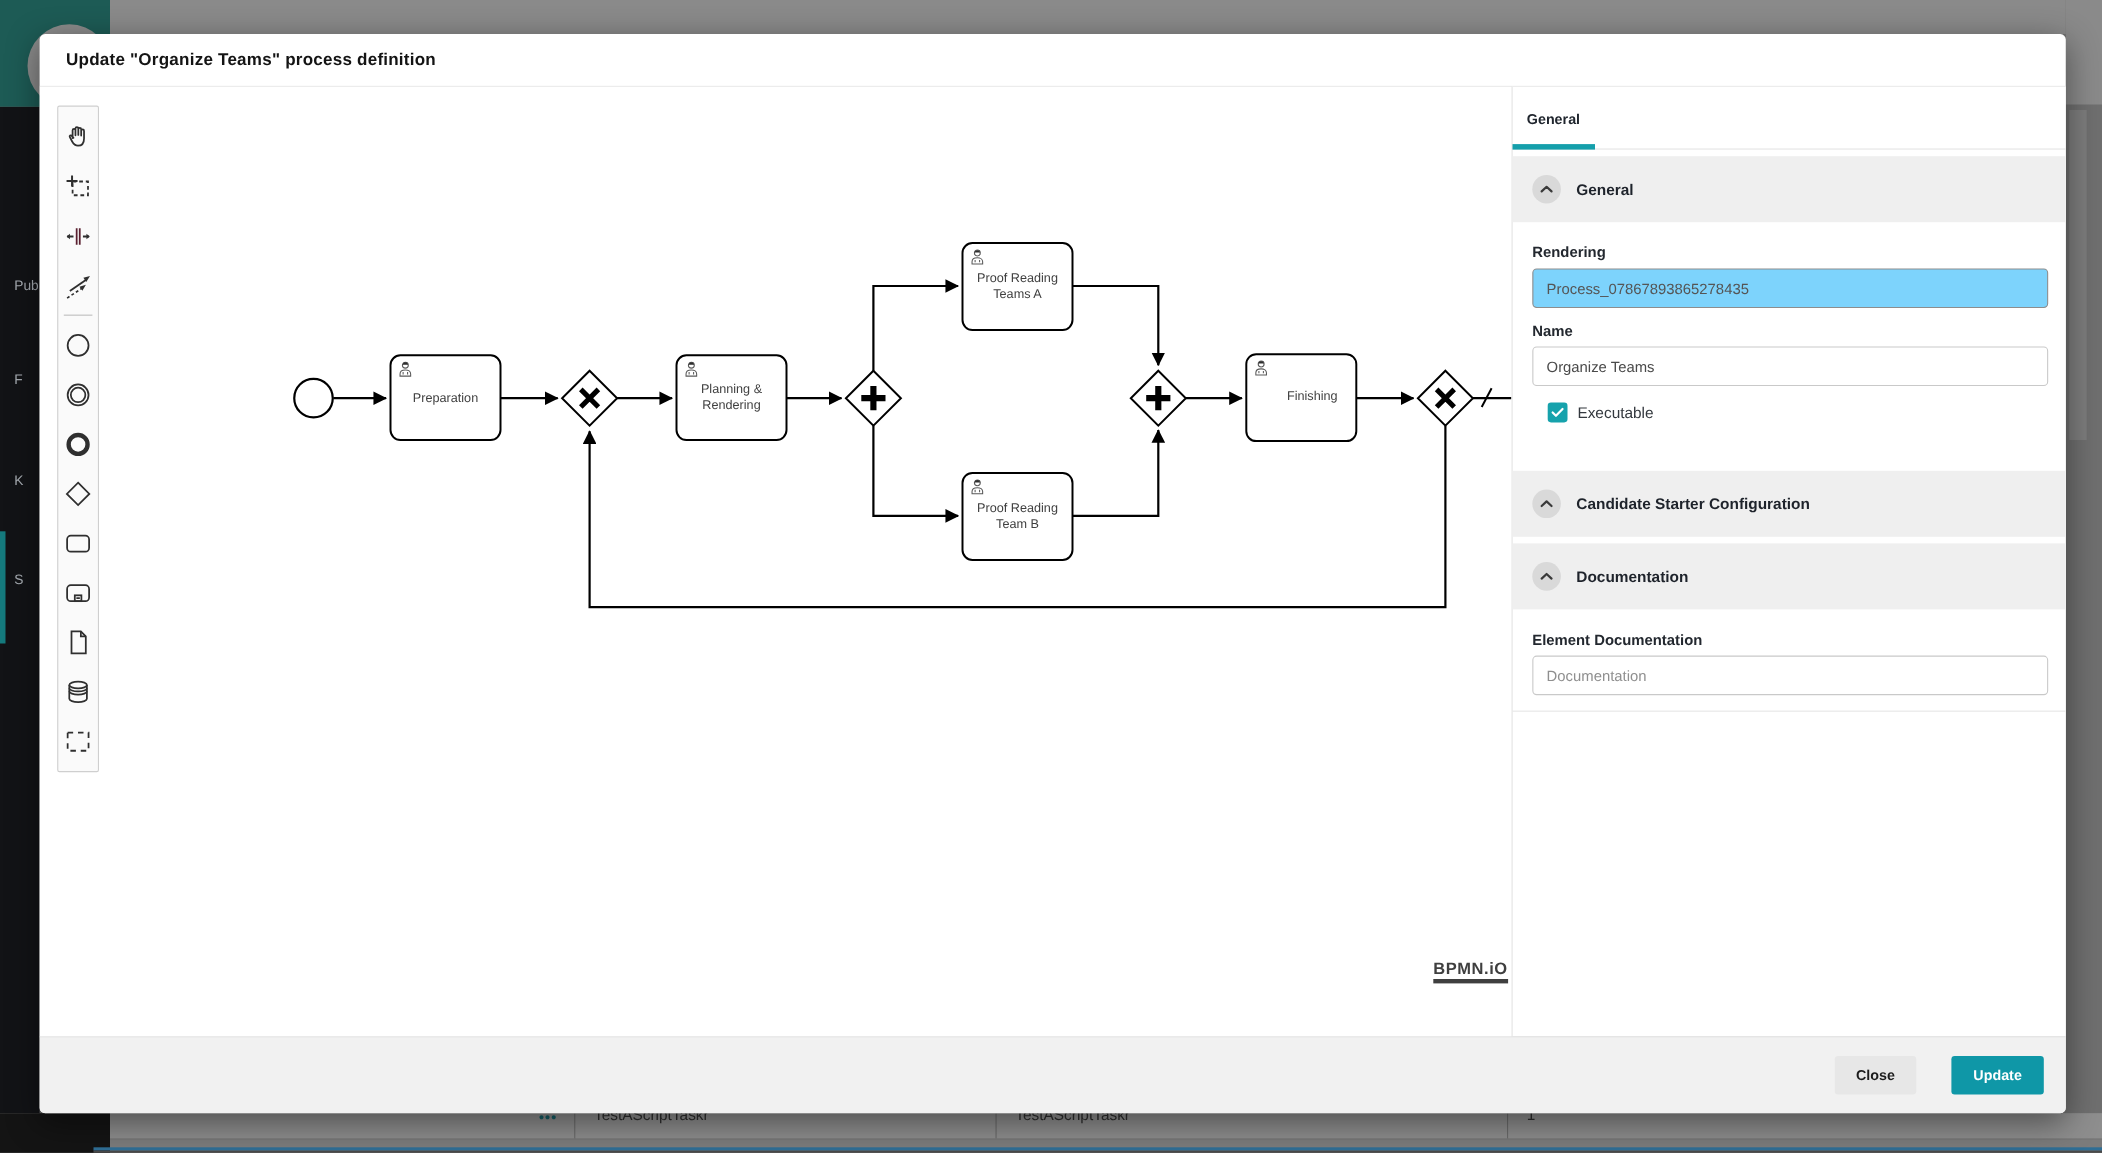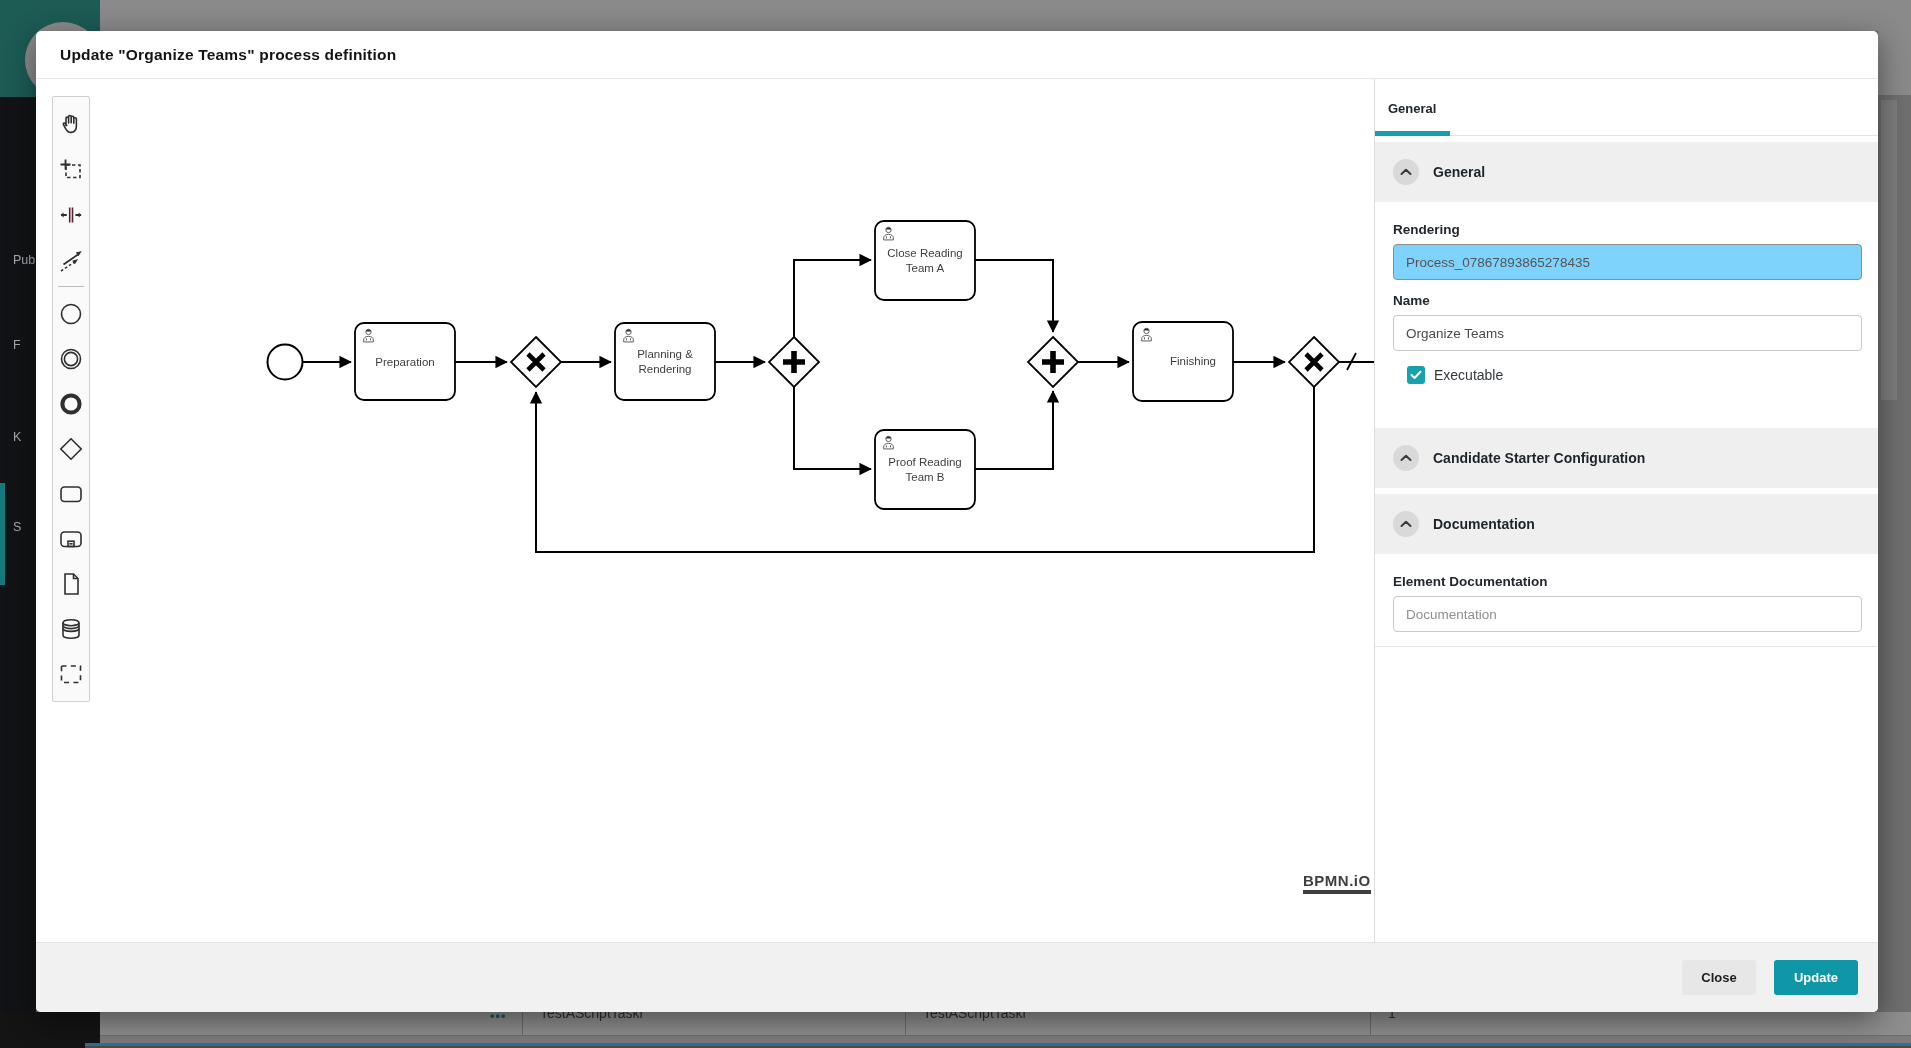--- a/index.html
+++ b/index.html
@@ -27,21 +27,21 @@
   .bg-bottom-edge { position:absolute; left:85px; top:34px; width:1826px; height:2px; background:#4a4a4a; }
 
   
   .modal { position:absolute; left:36px; top:31px; width:1842px; height:981px; background:#fff;
            border-radius:5px; box-shadow:0 8px 30px rgba(0,0,0,.45); z-index:10; overflow:hidden;
            display:flex; flex-direction:column; }
   .modal-header { height:48px; flex:0 0 48px; border-bottom:1px solid #e8e8e8; display:flex; align-items:center; padding-left:24px; }
   .modal-title { font-size:15.5px; font-weight:bold; color:#141414; letter-spacing:.2px; }
   .modal-body { flex:1; display:flex; min-height:0; }
   .modal-footer { flex:0 0 70px; background:#f1f1f1; border-top:1px solid #e2e2e2;
-                  display:flex; align-items:center; justify-content:flex-end; gap:18px; padding-right:20px; }
+                  display:flex; align-items:center; justify-content:flex-end; gap:32px; padding-right:20px; }
   .btn { height:35px; border:none; border-radius:3px; font-family:inherit; font-size:13px; font-weight:bold; cursor:pointer; }
   .btn-close { width:74px; background:#e7e7e7; color:#1c1c1c; }
   .btn-update { width:84px; background:#0f97a7; color:#fff; }
 
   
   .canvas { position:relative; flex:1; min-width:0; background:#fff; }
   .diagram-svg { position:absolute; left:0; top:0; }
   .task-label { position:absolute; display:flex; align-items:center; justify-content:center; text-align:center;
                 font-size:11.5px; line-height:1.3; color:#3f3f3f; pointer-events:none; padding:0 6px; }
   .bpmn-watermark { position:absolute; left:1267px; top:793px; font-size:15px; font-weight:bold; color:#3f3f3f;
@@ -259,21 +259,21 @@
           <path d="M1017,272 V294 M1006,283 H1028" stroke="#000" stroke-width="5.6"></path>
         </g>
         <g>
           <path d="M1278,258 L1303,283 L1278,308 L1253,283 Z" fill="#fff" stroke="#000" stroke-width="1.8"></path>
           <path d="M1270,275 L1286,291 M1286,275 L1270,291" stroke="#000" stroke-width="4.6"></path>
         </g>
       </svg>
 
       <div class="task-label" style="left:319px;top:244px;width:100px;height:79px">Preparation</div>
       <div class="task-label" style="left:579px;top:244px;width:100px;height:77px">Planning &amp; Rendering</div>
-      <div class="task-label" style="left:839px;top:142px;width:100px;height:79px">Close Reading Team A</div>
+      <div class="task-label" style="left:839px;top:142px;width:100px;height:79px">Proof Reading Teams A</div>
       <div class="task-label" style="left:839px;top:351px;width:100px;height:79px">Proof Reading Team B</div>
       <div class="task-label" style="left:1097px;top:243px;width:120px;height:79px">Finishing</div>
 
       <div class="bpmn-watermark">BPMN.iO</div>
     </div>
 
     <div class="panel">
       <div class="tabs">
         <span class="tab">General</span>
         <span class="tab-underline"></span>

